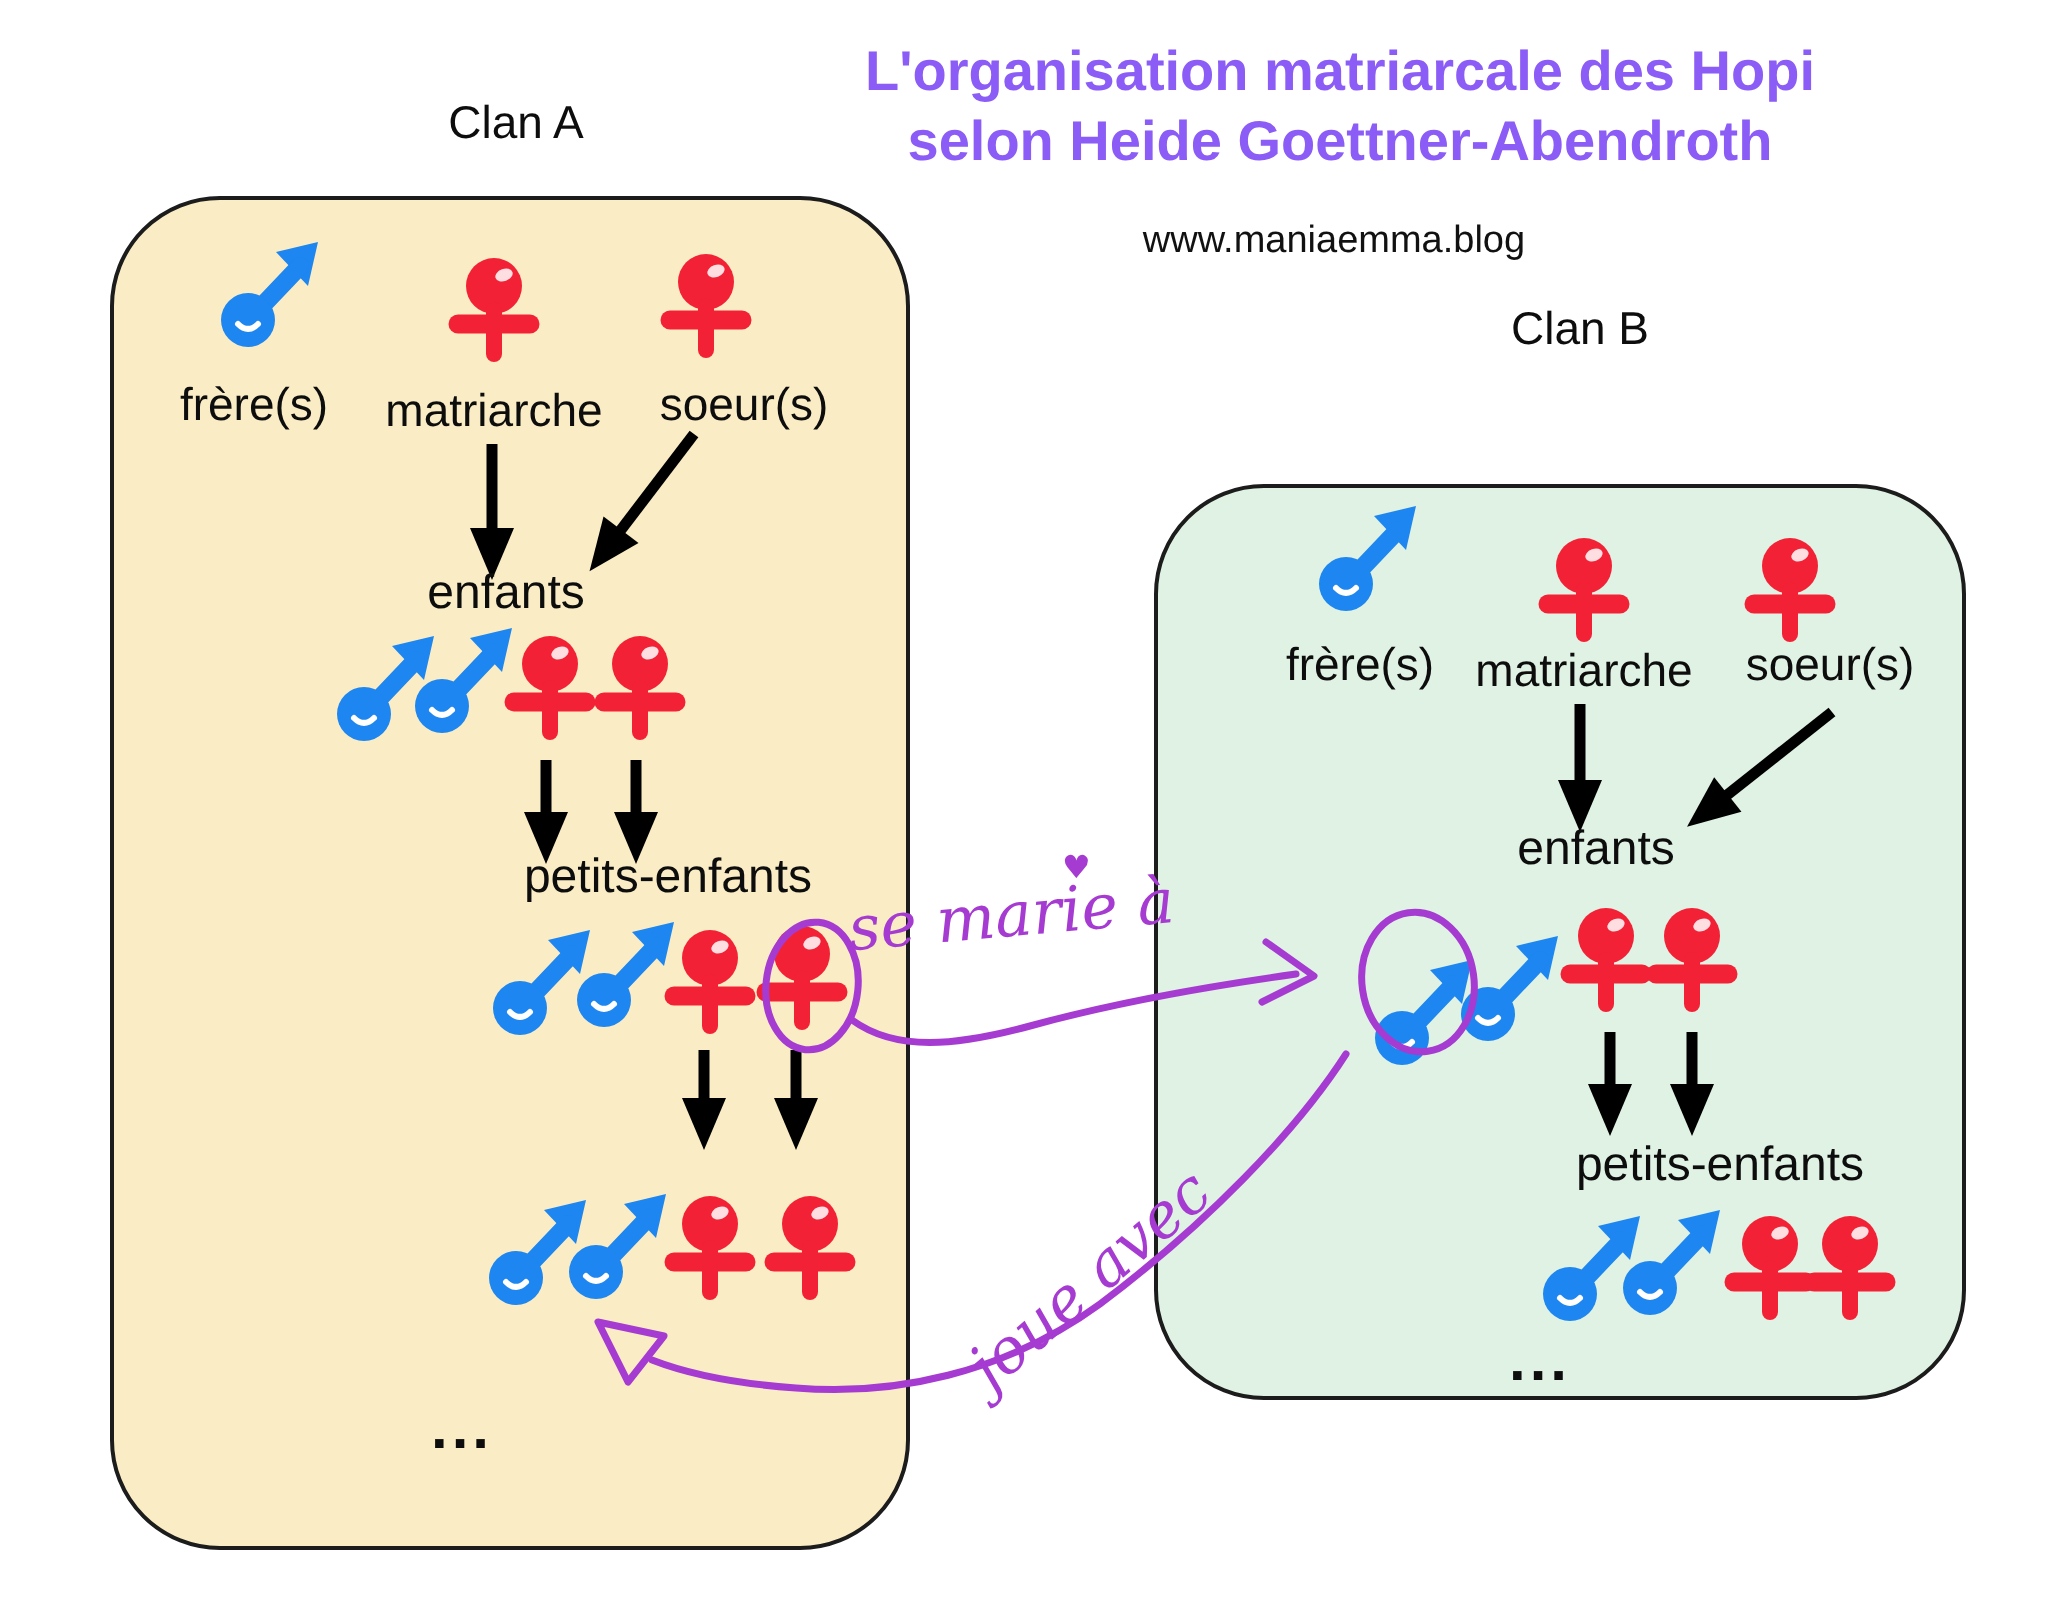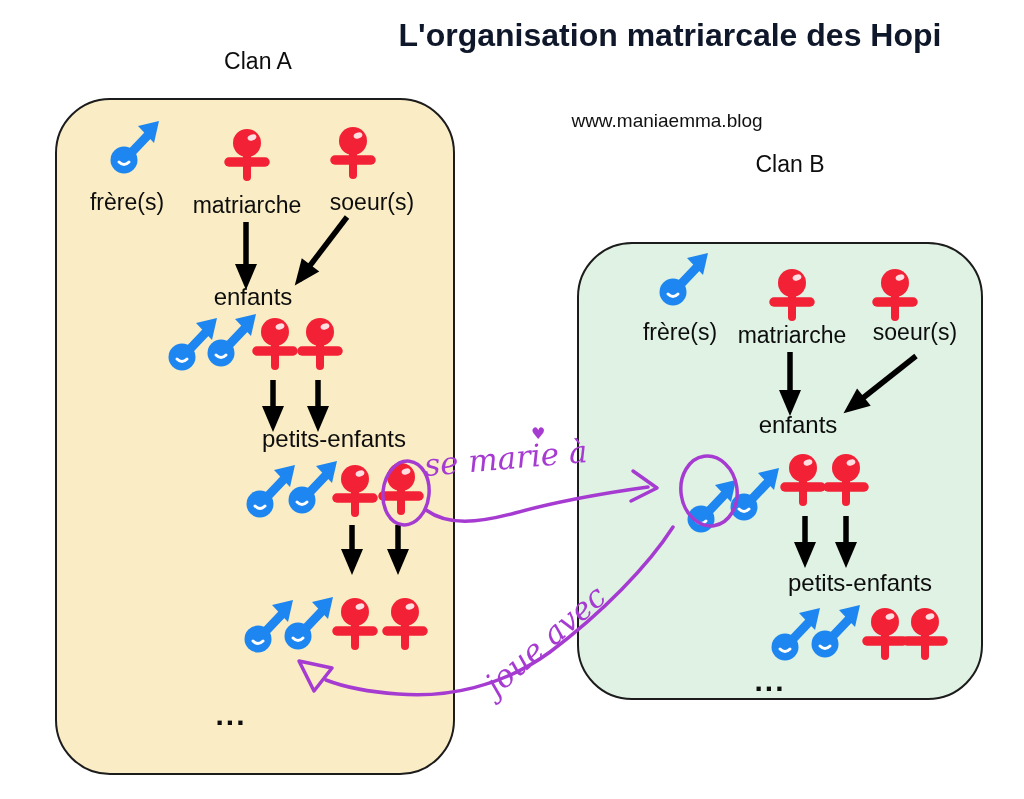--- a/index.html
+++ b/index.html
@@ -2,21 +2,21 @@
 <html><head>
 <meta charset="utf-8">
 <style>
   html,body{margin:0;padding:0;background:#ffffff;}
   .canvas{
     position:relative;width:1024px;height:799px;background:#ffffff;overflow:hidden;
     font-family:"Liberation Sans",sans-serif;color:#0d0d0d;
   }
   .title{
     position:absolute;left:670px;top:18px;transform:translateX(-50%);
-    width:620px;text-align:center;font-size:32px;font-weight:700;line-height:35px;color:#0f172a;
+    width:620px;text-align:center;font-size:28px;font-weight:700;line-height:35px;color:#8b5cf6;
   }
   .subtitle{
     position:absolute;left:667px;top:110px;transform:translateX(-50%);
     font-size:19px;font-weight:400;color:#111;white-space:nowrap;text-align:center;
   }
   .clan-label{
     position:absolute;transform:translateX(-50%);font-size:23px;color:#0d0d0d;white-space:nowrap;
   }
   .clan-box{
     position:absolute;border:2.5px solid #1c1c1c;border-radius:55px;box-sizing:border-box;
@@ -45,20 +45,21 @@
 </head>
 <body>
 
 <div class="canvas">
 
   <div class="clan-box box-a"></div>
   <div class="clan-box box-b"></div>
 
   <div class="title">
     <div>L'organisation matriarcale des Hopi</div>
+    <div>selon Heide Goettner-Abendroth</div>
   </div>
   <div class="subtitle">www.maniaemma.blog</div>
 
   <div class="clan-label" style="left:258px;top:48px;">Clan A</div>
   <div class="clan-label" style="left:790px;top:151px;">Clan B</div>
 
   <svg class="overlay" viewBox="0 0 1024 799" xmlns="http://www.w3.org/2000/svg" aria-hidden="true">
     <defs>
       <marker id="ah" orient="auto" markerUnits="userSpaceOnUse" markerWidth="28" markerHeight="24" refX="20" refY="12">
         <path d="M1,1 L27,12 L1,23 Z" fill="#000"></path>

